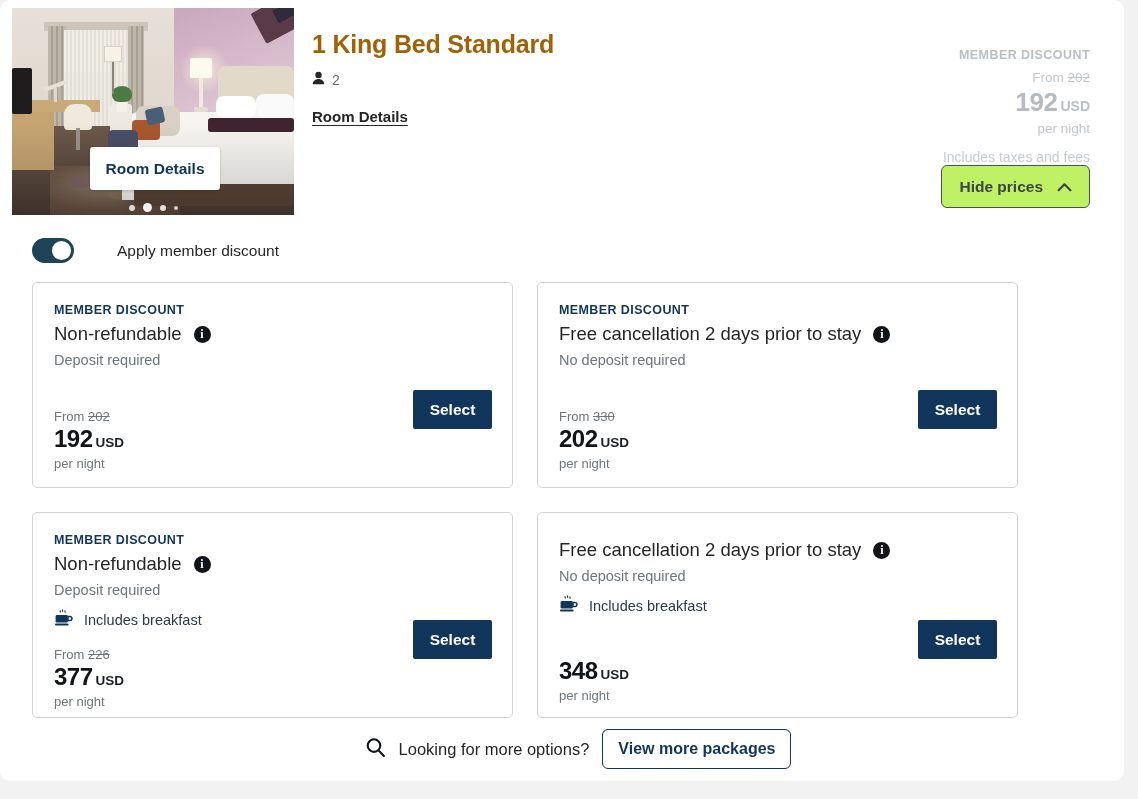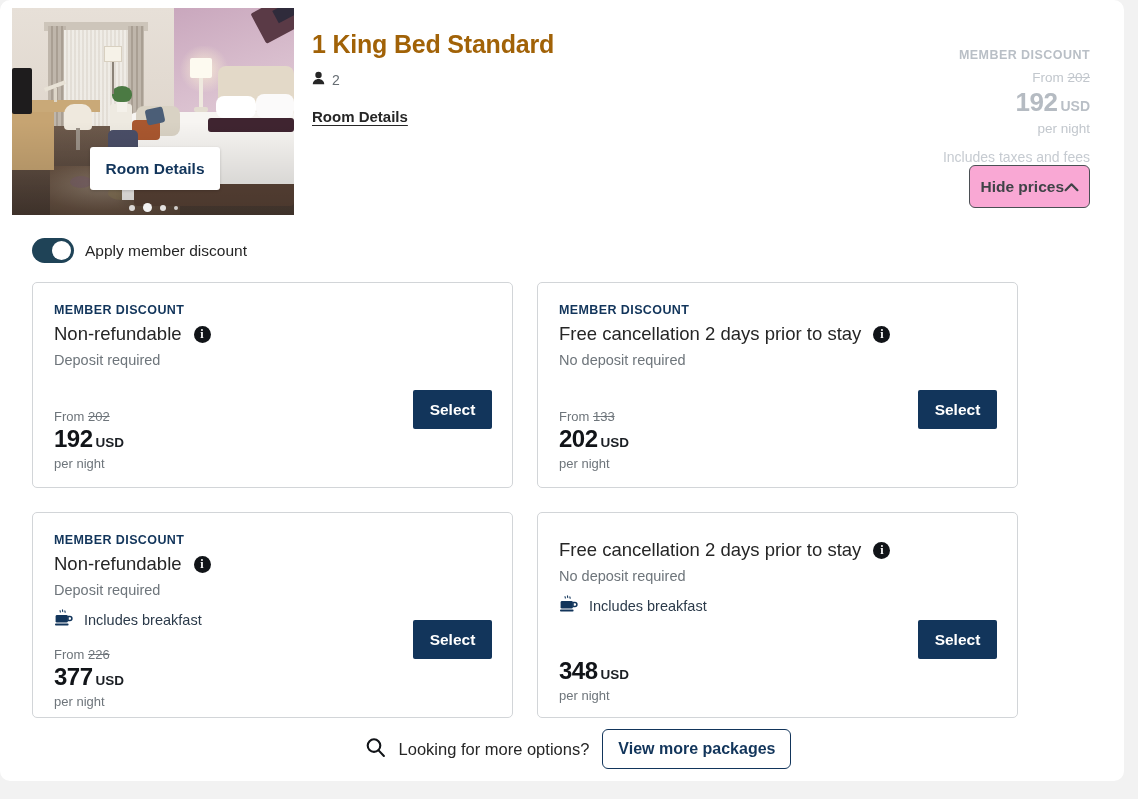--- a/index.html
+++ b/index.html
@@ -156,47 +156,47 @@
   #summary-from { font-size:13.5px; color:#c2c7cd; margin-top:8px; }
   #summary-from s { text-decoration: line-through; }
   #summary-price-row { margin-top:2px; }
   #summary-amount { font-size:26px; font-weight:bold; color:#b5bbc2; letter-spacing:-.5px; }
   #summary-currency { font-size:14px; font-weight:bold; color:#b9bfc6; margin-left:3px; }
   #summary-pernight { font-size:13.5px; color:#c2c7cd; margin-top:3px; }
   #summary-taxes { font-size:14px; color:#c6cbd1; margin-top:13px; }
 
   #hide-prices-btn {
     position:absolute; right:22px; top:157px;
-    height:43px; padding:0 10px;
-    background:#f9a8d4;
+    height:43px; padding:0 17px;
+    background:#bef264;
     border:1.6px solid #4b4f54;
     border-radius:6px;
     color:#3f4347;
     font-family:"Liberation Sans", sans-serif;
     font-size:15.5px; font-weight:bold;
     cursor:pointer;
-    display:flex; align-items:center; gap:0;
+    display:flex; align-items:center; gap:14px;
   }
 
   
   #member-toggle-row {
     position:absolute; left:32px; top:238px;
     display:flex; align-items:center; gap:11px;
   }
   #member-toggle {
     width:42px; height:25px; border-radius:13px;
     background:#1f4357; border:none; padding:0;
     position:relative; cursor:pointer; flex:none;
   }
   #member-toggle .knob {
     position:absolute; top:3px; left:20px;
     width:19px; height:19px; border-radius:50%;
     background:#ffffff;
   }
-  #member-toggle-label { font-size:15.5px; color:#262626; }
+  #member-toggle-label { font-size:15.5px; color:#262626;margin-left:32px; }
 
   
   #rates-grid {
     position:absolute; left:32px; top:282px;
     width:986px;
     display:grid;
     grid-template-columns: 481px 481px;
     grid-template-rows: 206px 206px;
     gap: 24px;
   }
@@ -402,21 +402,21 @@
     <div class="rate-card" id="rate-card-2">
       <div class="rate-member-label">MEMBER DISCOUNT</div>
       <div class="rate-title-row">
         <span class="rate-title">Free cancellation 2 days prior to stay</span>
         <span class="info-icon">i</span>
       </div>
       <div class="rate-deposit">No deposit required</div>
       <div class="rate-price-block">
         <div class="rate-from">
           <span>From</span>
-          <s>133</s>
+          <s>330</s>
         </div>
         <div class="rate-amount-row">
           <span class="rate-amount">202</span><span class="rate-currency">USD</span>
         </div>
         <div class="rate-pernight">per night</div>
       </div>
       <button class="select-btn">Select</button>
     </div>
 
     <div class="rate-card" id="rate-card-3">

